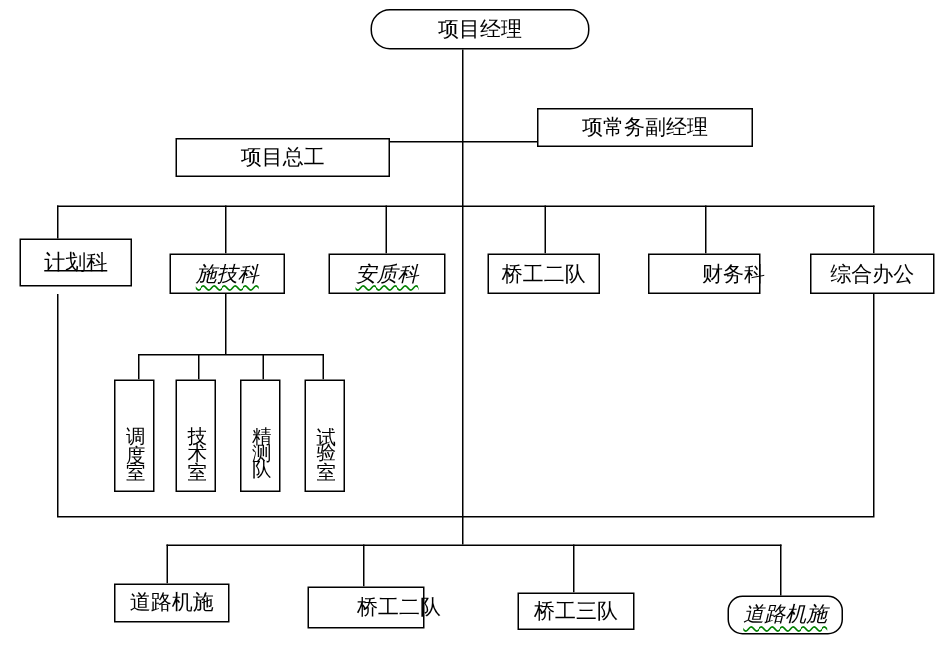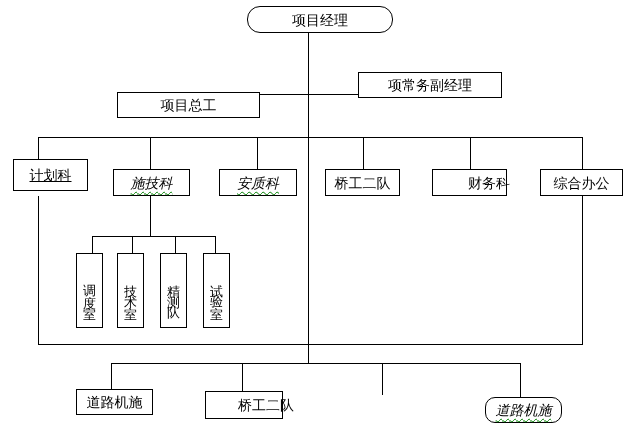--- a/index.html
+++ b/index.html
@@ -121,17 +121,20 @@
   <div class="box vbox" style="left:203px; top:253px; width:27px; height:75px;">
     <span>试验室</span>
   </div>
 
   <div class="box" style="left:76px; top:389px; width:77px; height:26px;">
     <span>道路机施</span>
   </div>
   <div class="box" style="left:205px; top:391px; width:78px; height:28px;padding-left:44px;">
     <span>桥工二队</span>
   </div>
+  <div class="box" style="left:345px; top:395px; width:78px; height:25px;">
+    <span>桥工三队</span>
+  </div>
   <div class="box" style="left:485px; top:397px; width:77px; height:26px;border-radius:10px;">
     <span class="sq">道路机施</span>
   </div>
 
 </div>
 
 </body></html>

